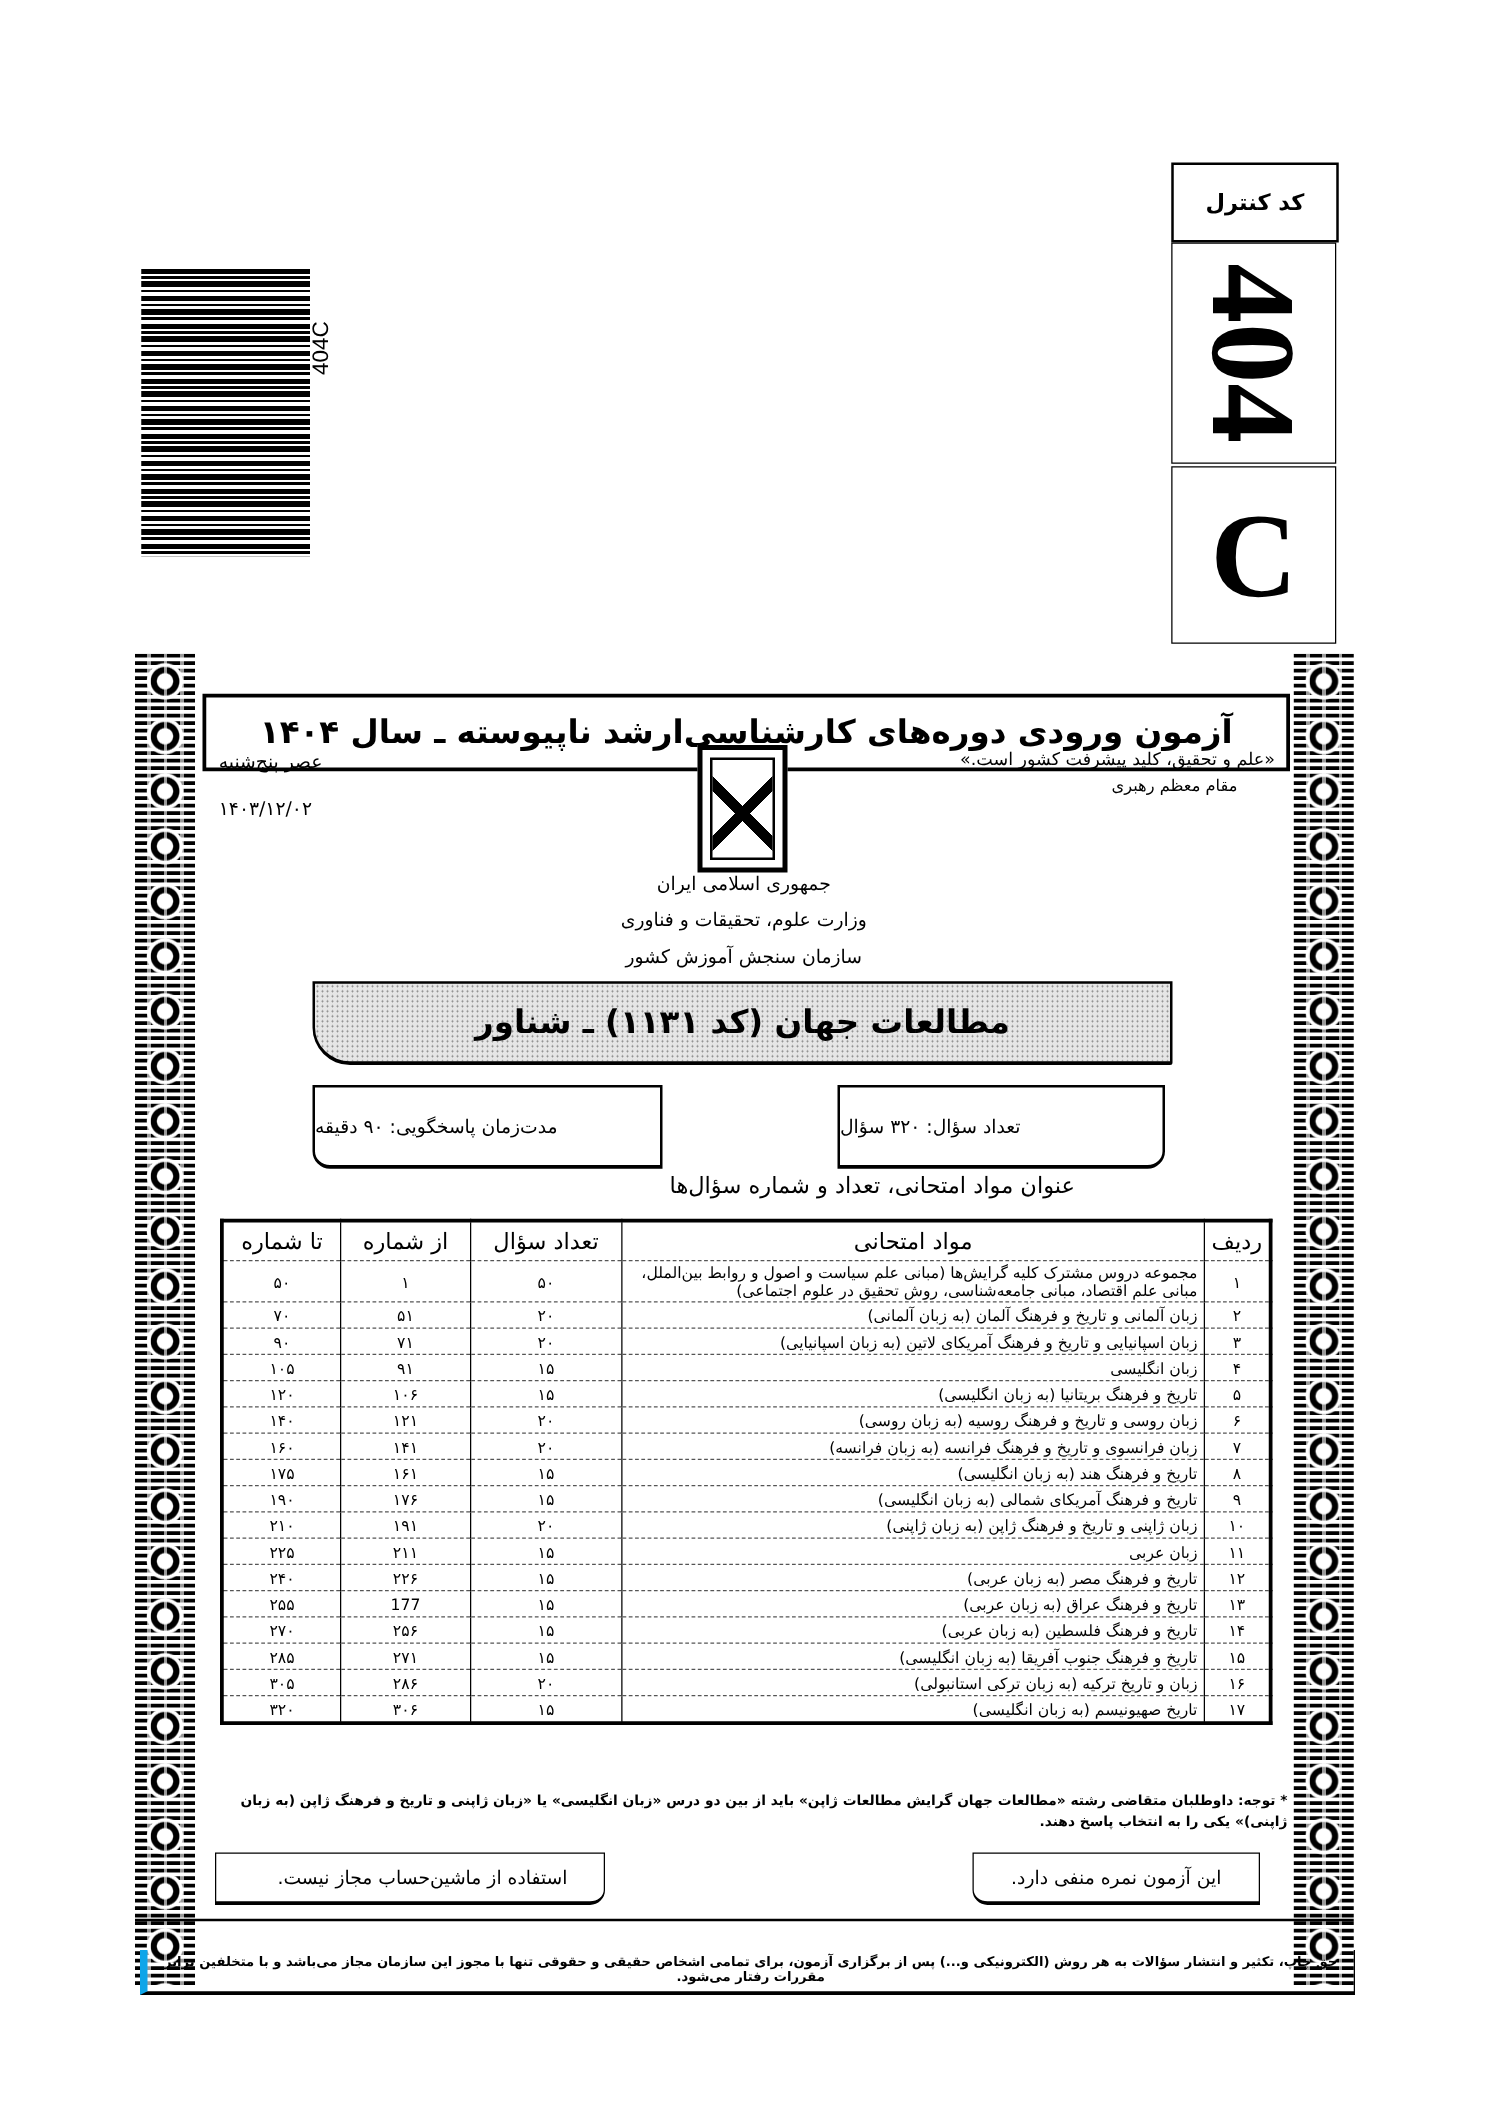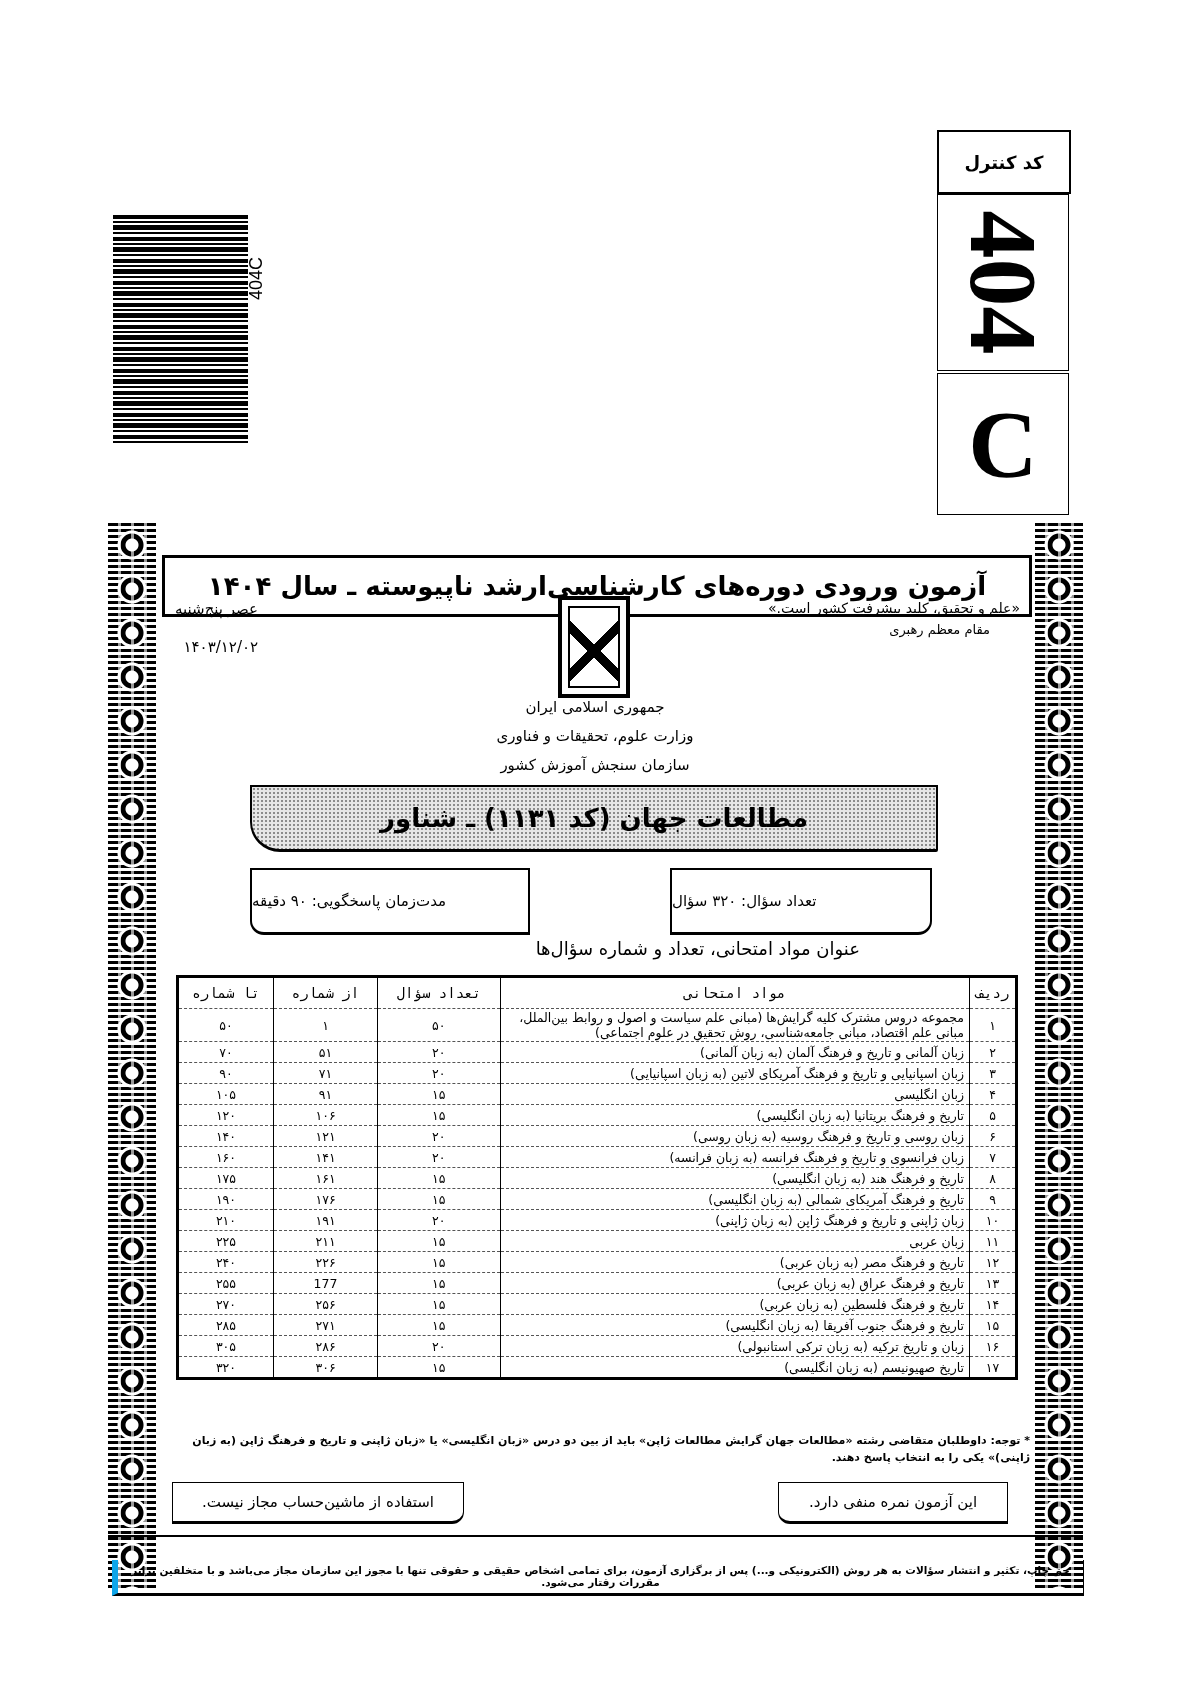--- a/index.html
+++ b/index.html
@@ -38,21 +38,21 @@
   .orn-left { left: 108px; top: 523px; height: 1065px; }
   .orn-right { left: 1035px; top: 523px; height: 1065px; }
 
   
   .title-box { position: absolute; left: 162px; top: 519px; width: 864px; height: 56px;
     border: 3px solid #000; display: flex; align-items: center; justify-content: center;
     font-size: 26px; font-weight: bold; margin-top: 36px; }
 
   .motto { position: absolute; right: 170px; top: 600px; text-align: right; font-size: 14px; }
   .motto .author { margin-top: 6px; margin-right: 30px; font-size: 13px; }
-  .session { position: absolute; left: 175px; top: 600px; text-align: right; font-size: 15px; }
+  .session { position: absolute; left: 175px; top: 600px; text-align: left; font-size: 15px; }
   .session .date { margin-top: 20px; font-size: 15px; }
 
   .logo { position: absolute; left: 558px; top: 596px; width: 64px; height: 94px;
     border: 4px solid #000; background: #fff; }
   .logo::before { content: ""; position: absolute; left: 6px; top: 6px; right: 6px; bottom: 6px;
     border: 2px solid #000;
     background: linear-gradient(45deg, transparent 42%, #000 42% 52%, transparent 52%),
                 linear-gradient(-45deg, transparent 42%, #000 42% 52%, transparent 52%); }
 
   .org { position: absolute; left: 400px; width: 390px; text-align: center; font-size: 15px; }
@@ -72,33 +72,33 @@
   .info-count { left: 670px; width: 262px; justify-content: flex-end; padding-right: 14px; box-sizing: border-box; border-radius: 0 0 14px 0; }
   .info-time { left: 250px; width: 280px; justify-content: flex-end; padding-right: 14px; box-sizing: border-box; border-radius: 0 0 0 14px; }
 
   .table-title { position: absolute; left: 300px; width: 560px; top: 938px; 
     font-size: 18px; font-weight: normal; }
 
   table.subjects { position: absolute; left: 176px; top: 975px; width: 842px;
     border-collapse: collapse; font-size: 12.5px; direction: rtl; border: 3px solid #000; }
   table.subjects th, table.subjects td { border-left: 1px solid #000; border-right: 1px solid #000;
     border-bottom: 1px dashed #555; padding: 1px 5px; height: 18px; }
-  table.subjects th { font-weight: normal; font-size: 14px; height: 28px; border-bottom: 1px dashed #555; font-family: Liberation Mono, monospace; }
+  table.subjects th { font-weight: normal; font-size: 18px; height: 28px; border-bottom: 1px dashed #555; }
   table.subjects td.c { text-align: center; }
   table.subjects td.t { text-align: right; }
   col.c-row { width: 46px; } col.c-sub { width: 460px; } col.c-cnt { width: 120px; }
   col.c-from { width: 102px; } col.c-to { width: 94px; }
 
   .note { position: absolute; left: 175px; top: 1432px; width: 855px; font-size: 11px; font-weight: bold;
     text-align: right; line-height: 1.55; }
 
   .warn-box { position: absolute; top: 1482px; height: 38px; border: 1px solid #000;
     border-bottom-width: 3px; display: flex; align-items: center; justify-content: center; font-size: 15px; }
   .warn-neg { left: 778px; width: 228px; border-radius: 0 0 0 12px; }
-  .warn-calc { left: 172px; width: 290px; border-radius: 0 0 12px 0; }
+  .warn-calc { left: 172px; width: 290px; border-radius: 0 0 12px 0; padding-left: 20px; }
 
   .copyright { position: absolute; left: 112px; top: 1560px; width: 972px; height: 36px;
     border-left: 6px solid #0ea5e9; border-right: 1px solid #000; border-bottom: 3px solid #000;
     font-size: 10.5px; font-weight: bold; text-align: center; padding-top: 4px; box-sizing: border-box; }
   .hr-top { position: absolute; left: 108px; top: 1535px; width: 975px; border-top: 2px solid #000; }
 </style>
 </head>
 <body>
 
 <div class="barcode"></div>

